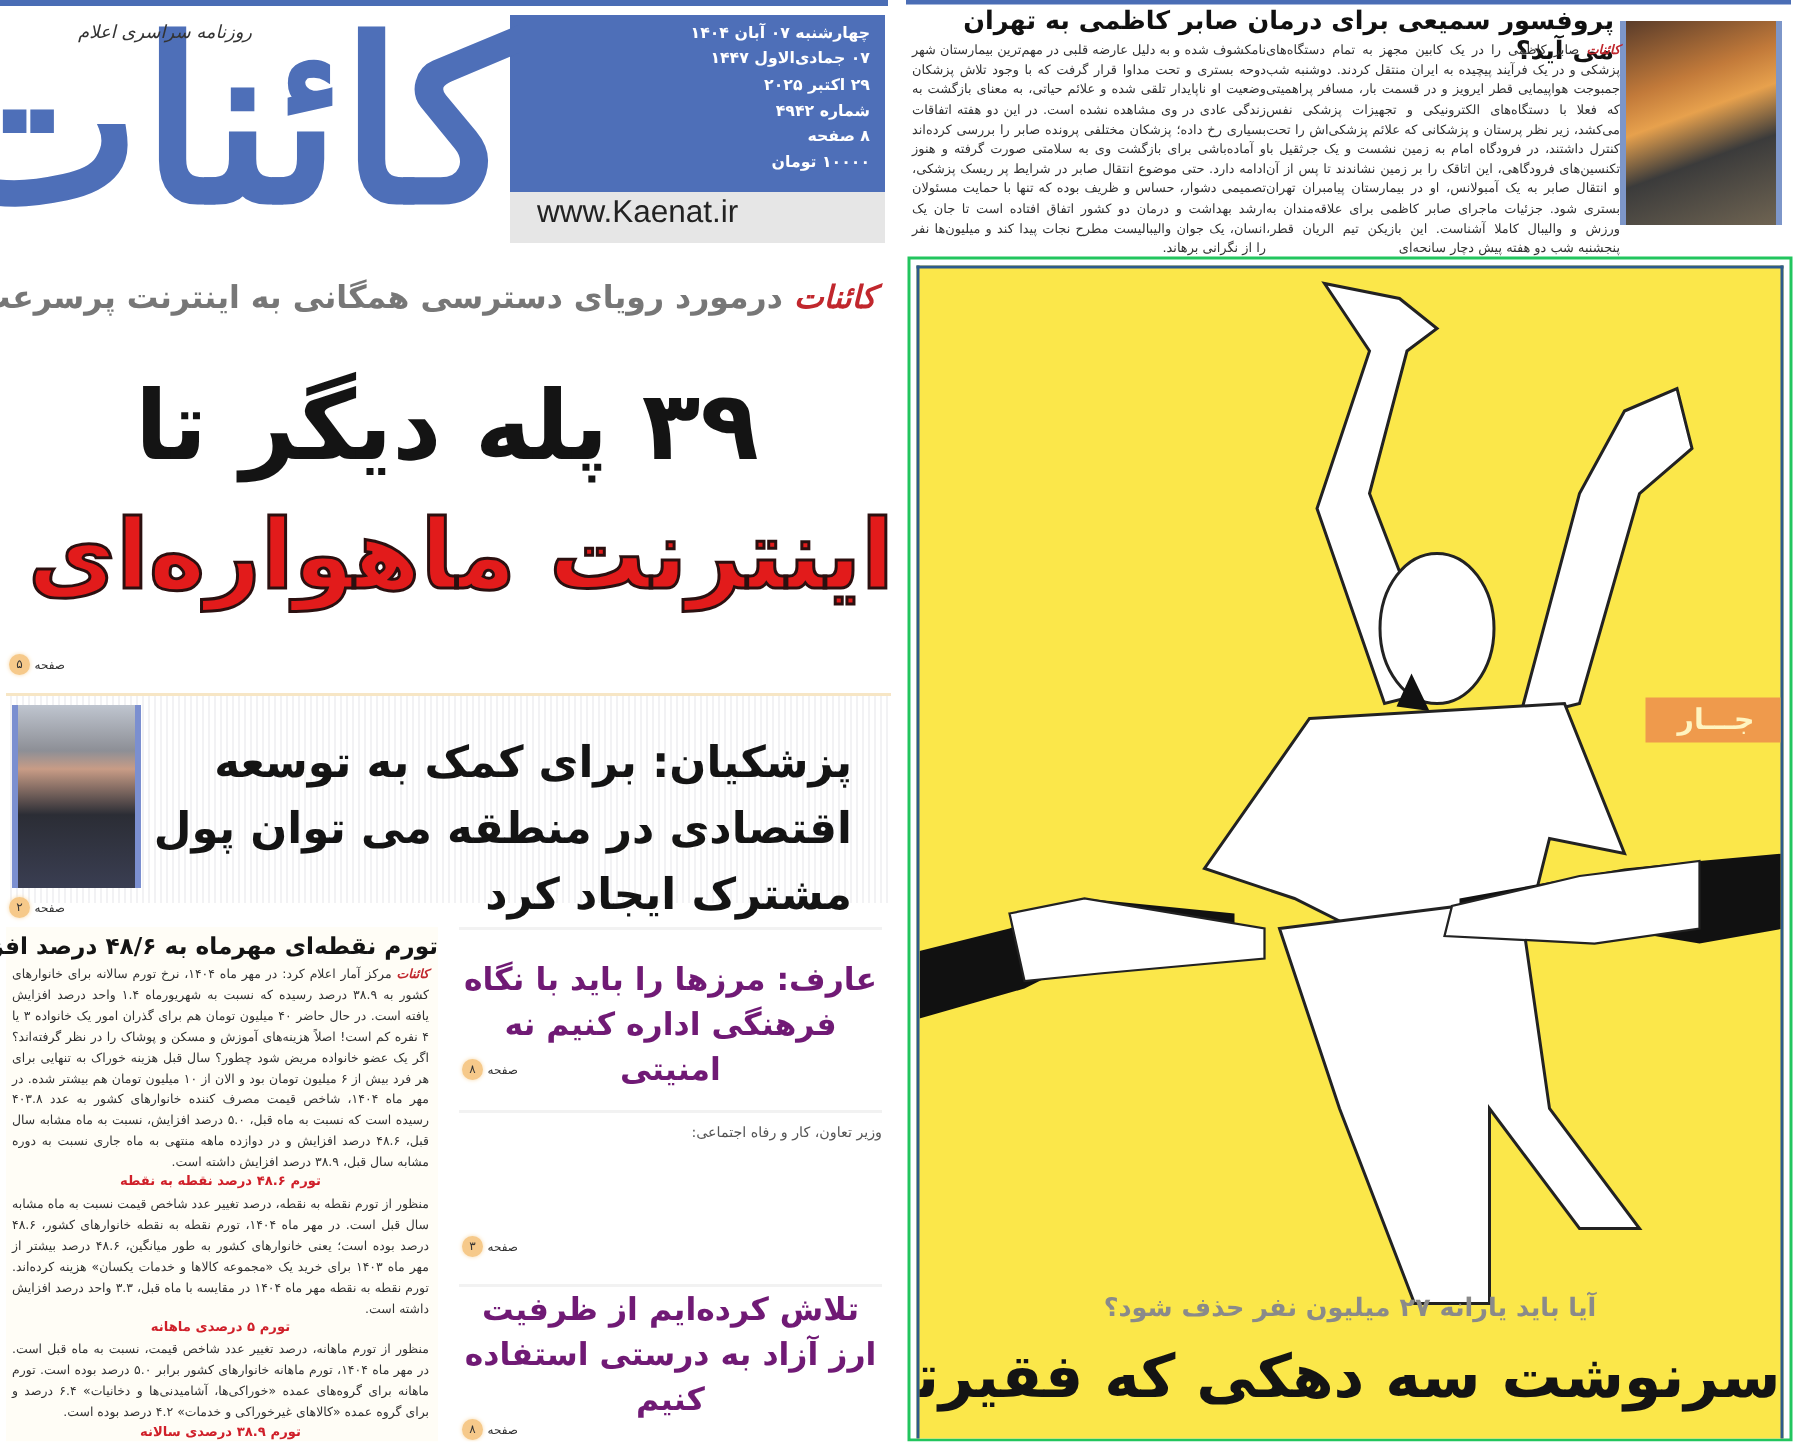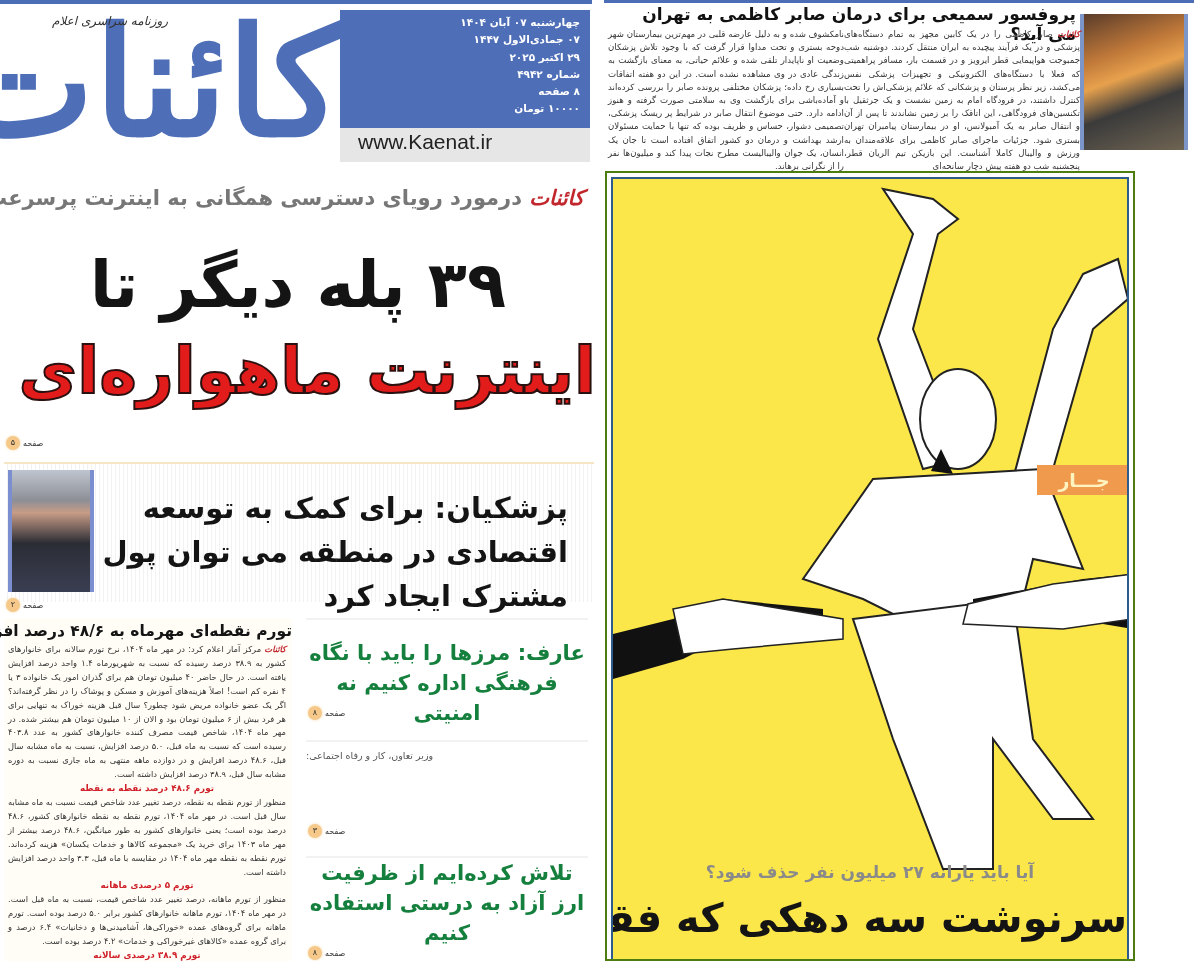--- a/index.html
+++ b/index.html
@@ -44,25 +44,25 @@
   
   .infl { position: absolute; left: 4px; top: 618px; width: 288px; height: 343px; background: #fffdf6; }
   .infl .headline { direction: rtl; text-align: center; font-weight: bold; font-size: 15.5px; color: #141414; padding-top: 4px; white-space: nowrap; }
   .infl .body { direction: rtl; text-align: justify; font-size: 8.3px; line-height: 13.9px; color: #333; padding: 3px 6px 0 4px; }
   .infl .sub { direction: rtl; text-align: center; color: #d0202a; font-weight: bold; font-size: 8.8px; line-height: 13.9px; }
 
   
   .mid { position: absolute; left: 300px; top: 618px; width: 292px; }
   .mid .story { position: absolute; left: 6px; width: 282px; }
   .mid .story .box-top { height: 2px; background: #f2f2f2; }
-  .mid .pre { direction: rtl; text-align: left; font-size: 9.5px; color: #555; }
-  .mid .title { direction: rtl; text-align: center; font-weight: bold; font-size: 21px; line-height: 30px; color: #15803d; }
+  .mid .pre { direction: rtl; text-align: right; font-size: 9.5px; color: #555; }
+  .mid .title { direction: rtl; text-align: center; font-weight: bold; font-size: 21px; line-height: 30px; color: #701a75; }
 
   
-  .cartoon { position: absolute; left: 605px; top: 171px; width: 530px; height: 790px; border: 2px solid #4d7c0f; padding: 3px; background: #fff; }
+  .cartoon { position: absolute; left: 605px; top: 171px; width: 590px; height: 790px; border: 2px solid #22c55e; padding: 3px; background: #fff; }
   .cartoon .inner { position: absolute; left: 4px; top: 4px; right: 4px; bottom: 0; border: 2px solid #2d5b8c; border-bottom: none; background: #fbe74a; overflow: hidden; }
   .cartoon svg { position: absolute; left: 0; top: 0; }
   .cartoon .tag { position: absolute; right: -4px; top: 286px; width: 94px; height: 30px; background: #ef9a4c; color: #fff4c0; font-weight: bold; font-size: 19px; line-height: 30px; text-align: center; direction: rtl; letter-spacing: 6px; }
   .cartoon .question { position: absolute; left: 0; width: 100%; top: 683px; direction: rtl; text-align: center; font-size: 17px; font-weight: bold; color: #8a8a8a; }
   .cartoon .title { position: absolute; left: 0; width: 100%; top: 716px; direction: rtl; text-align: center; font-size: 40px; font-weight: bold; color: #141414; letter-spacing: -1px; white-space: nowrap; }
 </style>
 </head>
 <body>
 
 <header class="masthead">

